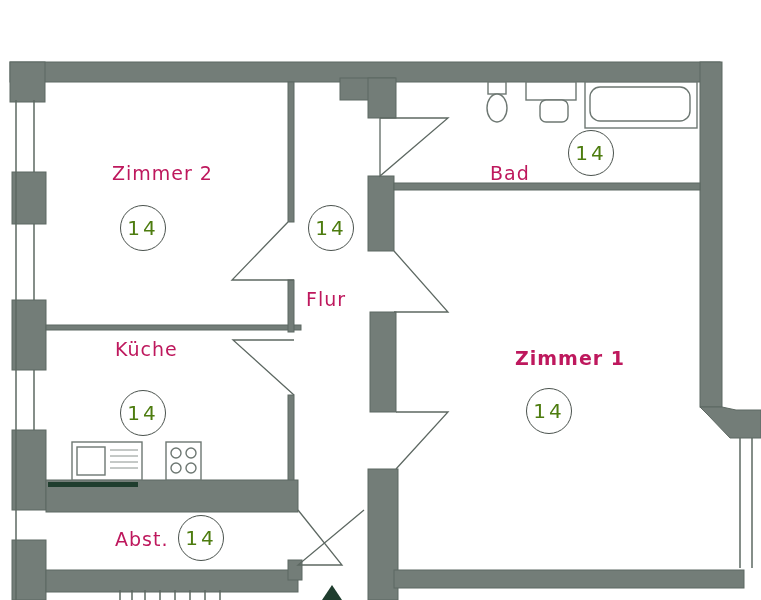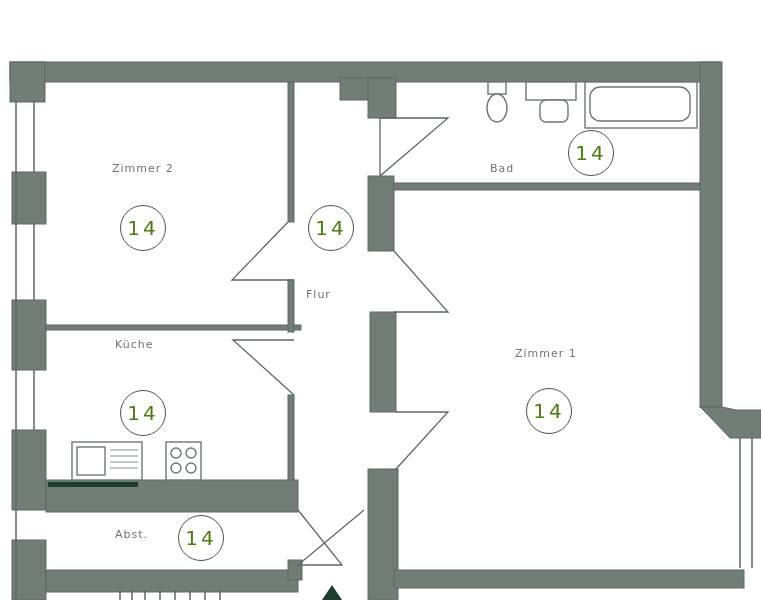--- a/index.html
+++ b/index.html
@@ -2,21 +2,21 @@
 <html><head>
 <meta charset="utf-8">
 <style>
   html,body{margin:0;padding:0;background:#ffffff;}
   body{width:761px;height:600px;overflow:hidden;position:relative;font-family:"DejaVu Sans","Liberation Sans",sans-serif;}
   svg{position:absolute;left:0;top:0;}
   .wall{fill:#737d78;stroke:#5d6862;stroke-width:1;}
   .thin{stroke:#5d6862;stroke-width:1.5;fill:none;}
   .door{stroke:#5d6862;stroke-width:1.3;fill:none;}
   .fix{stroke:#6d7772;stroke-width:1.4;fill:#fff;}
-  .label{position:absolute;color:#737373;font-size:11px;letter-spacing:1px;white-space:nowrap;}
+  .label{position:absolute;color:#be185d;font-size:19px;letter-spacing:1px;white-space:nowrap;}
   .badge{position:absolute;width:44px;height:44px;border:1.5px solid #4a524d;border-radius:50%;display:flex;align-items:center;justify-content:center;color:#4d7c0f;font-size:20px;letter-spacing:3px;background:transparent;}
 </style>
 </head>
 <body>
 
 <svg width="761" height="600" viewBox="0 0 761 600">
 
   <rect class="wall" x="10" y="62" width="710" height="20"></rect>
 
   <rect class="wall" x="10" y="62" width="35" height="40"></rect>
@@ -115,17 +115,17 @@
 
 <div class="label" style="left:306px;top:288px;">Flur</div>
 <div class="badge" style="left:308px;top:205px;">14</div>
 
 <div class="label" style="left:490px;top:162px;">Bad</div>
 <div class="badge" style="left:568px;top:130px;">14</div>
 
 <div class="label" style="left:115px;top:338px;">Küche</div>
 <div class="badge" style="left:120px;top:390px;">14</div>
 
-<div class="label" style="left:515px;top:347px;">Zimmer 1</div>
+<div class="label" style="left:515px;top:347px;font-weight:bold;">Zimmer 1</div>
 <div class="badge" style="left:526px;top:388px;">14</div>
 
 <div class="label" style="left:115px;top:528px;">Abst.</div>
 <div class="badge" style="left:178px;top:515px;">14</div>
 
 </body></html>

